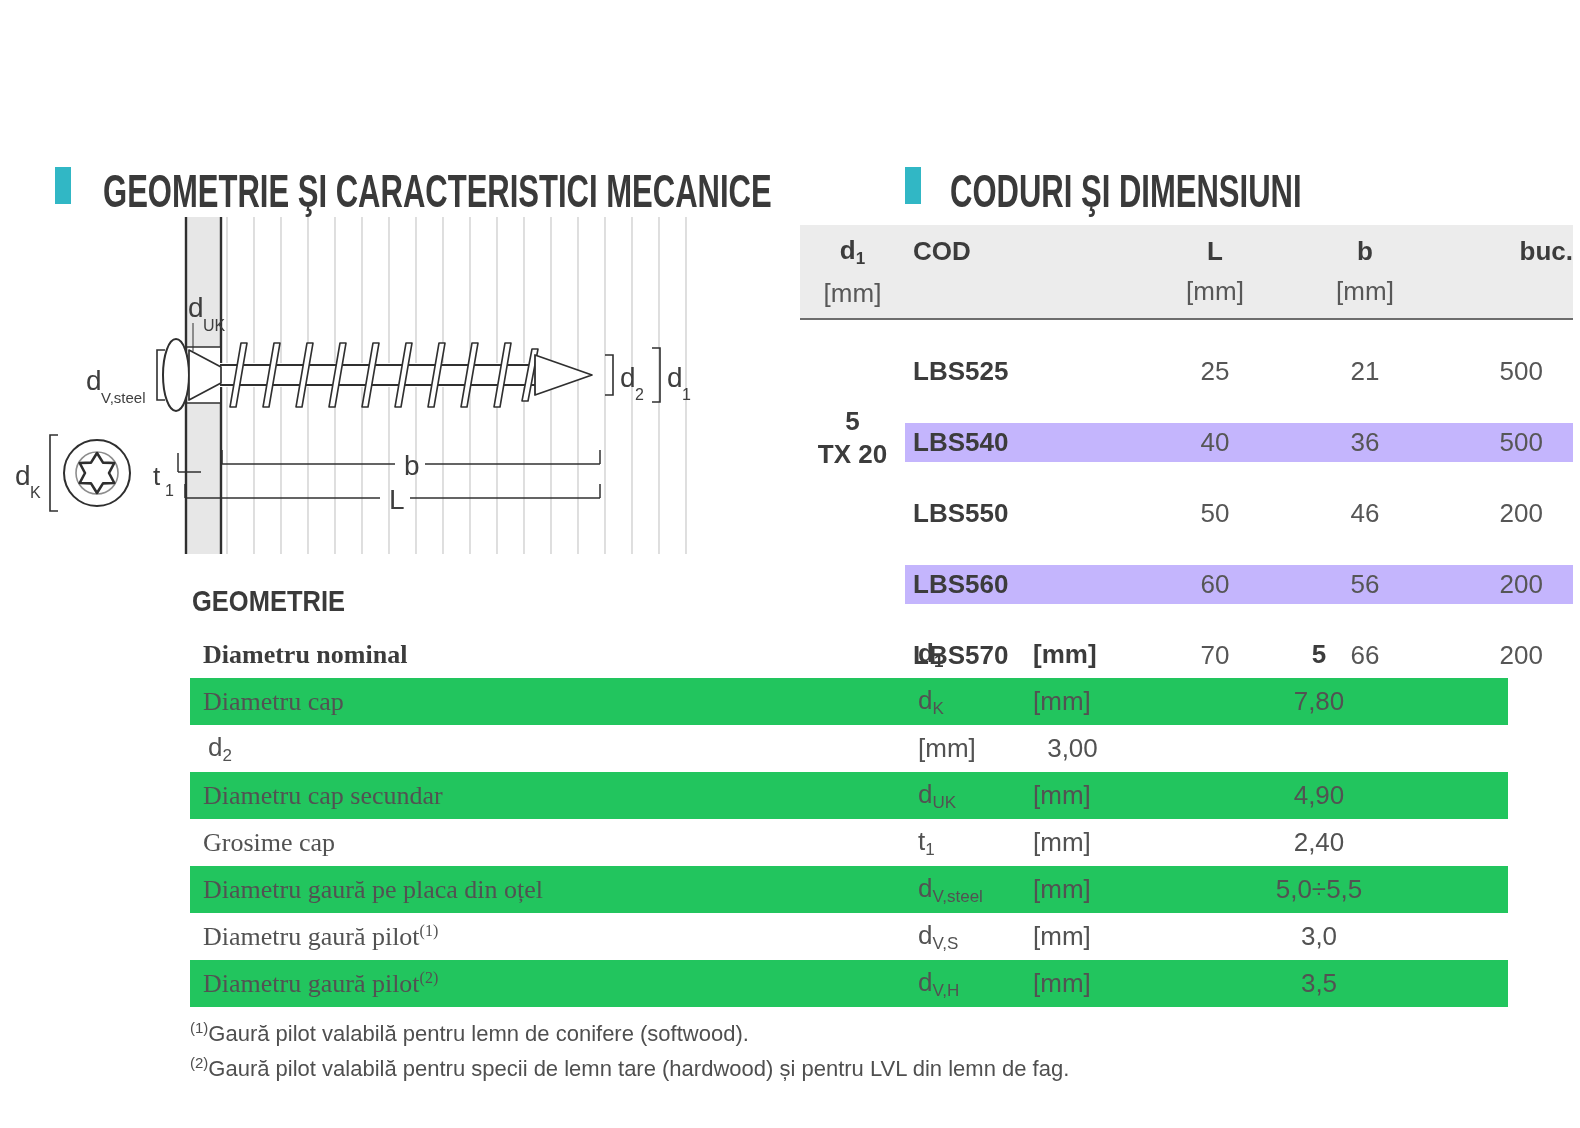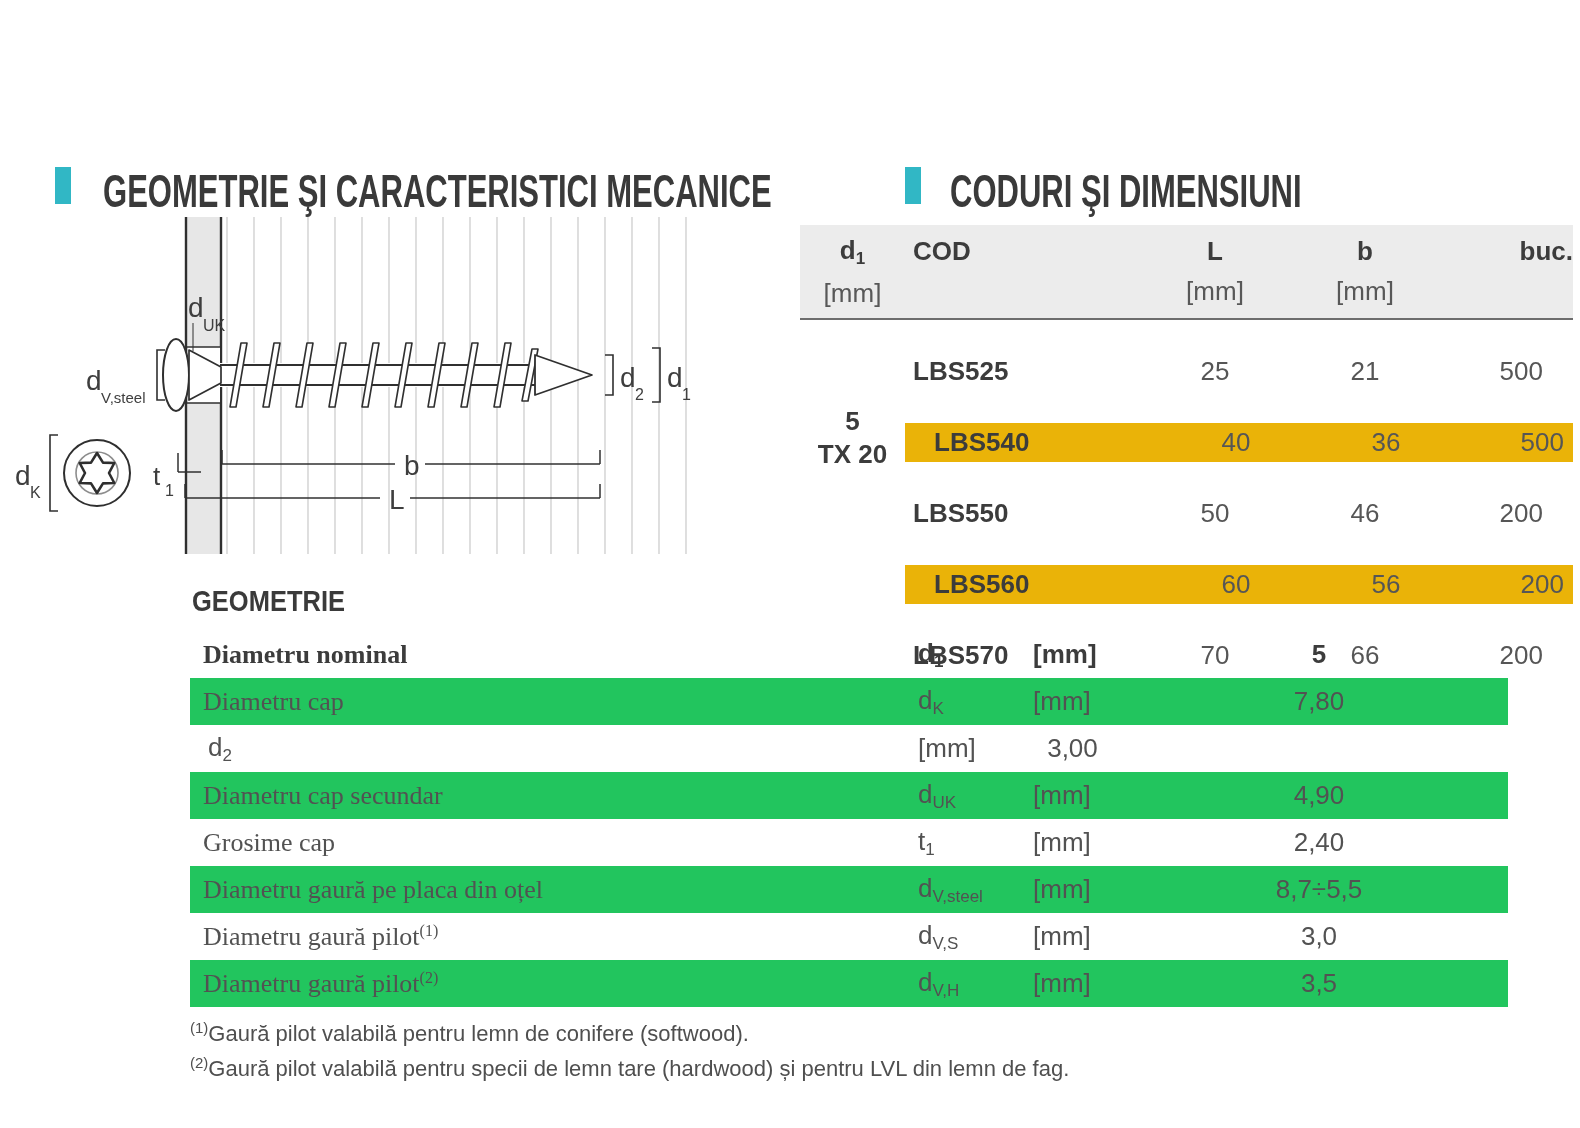--- a/index.html
+++ b/index.html
@@ -29,21 +29,21 @@
   .hc-center { text-align:center; }
   .hc-left { text-align:left; padding-left:8px; }
   .hc-right { text-align:right; }
   .codes-body { display:flex; }
   .codes-d1col {
     width:105px; height:235px; display:flex; flex-direction:column;
     justify-content:center; align-items:center; font-weight:bold; color:#3c3c3c; line-height:33px;
   }
   .codes-rows { width:668px; }
   .codes-row { display:grid; grid-template-columns:235px 150px 150px 133px; height:39px; align-items:center;margin-top:32px; }
-  .codes-row.striped { background:#eab308;padding-left:21px; }
+  .codes-row.striped { background:#c4b5fd; }
   .c-cod { font-weight:bold; color:#3c3c3c; padding-left:8px; }
   .c-num { text-align:center; color:#565656; }
   .c-buc { text-align:right; padding-right:30px; color:#565656; }
 
   
   .geo-subtitle {
     position:absolute; left:192px; top:584px; font-size:30px; font-weight:bold; color:#3a3a3a;
     transform:scaleX(0.85); transform-origin:left top; white-space:nowrap;
   }
   .geo-table { position:absolute; left:190px; top:631px; width:1318px; font-size:26px; }
@@ -275,21 +275,21 @@
     <div class="geo-row">
       <span class="g-label">Grosime cap</span>
       <span class="g-sym"><span>t</span><span class="subsc">1</span></span>
       <span class="g-unit">[mm]</span>
       <span class="g-val">2,40</span>
     </div>
     <div class="geo-row striped">
       <span class="g-label">Diametru gaură pe placa din oțel</span>
       <span class="g-sym"><span>d</span><span class="subsc">V,steel</span></span>
       <span class="g-unit">[mm]</span>
-      <span class="g-val">8,7÷5,5</span>
+      <span class="g-val">5,0÷5,5</span>
     </div>
     <div class="geo-row">
       <span class="g-label"><span>Diametru gaură pilot</span><span class="supsc">(1)</span></span>
       <span class="g-sym"><span>d</span><span class="subsc">V,S</span></span>
       <span class="g-unit">[mm]</span>
       <span class="g-val">3,0</span>
     </div>
     <div class="geo-row striped">
       <span class="g-label"><span>Diametru gaură pilot</span><span class="supsc">(2)</span></span>
       <span class="g-sym"><span>d</span><span class="subsc">V,H</span></span>

